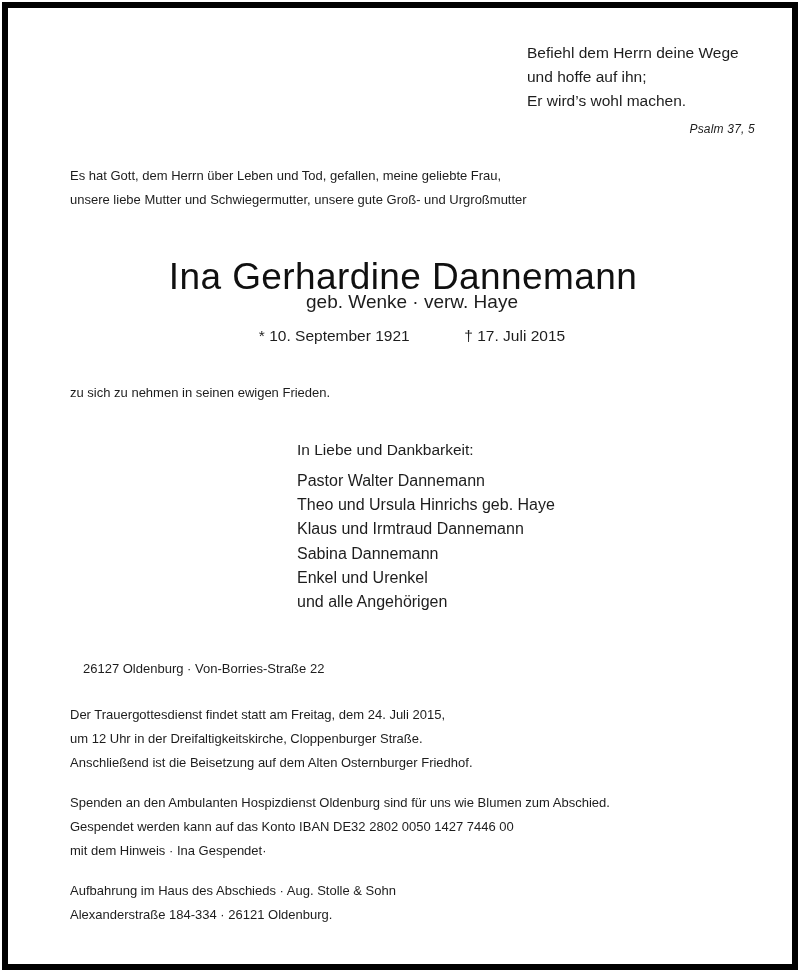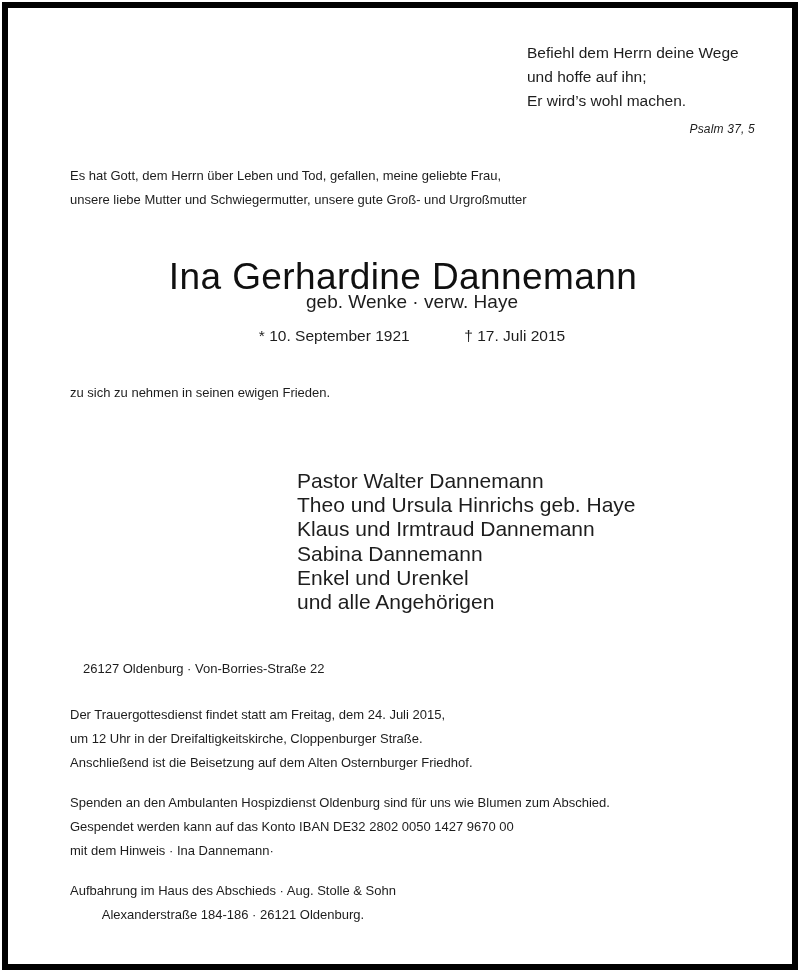--- a/index.html
+++ b/index.html
@@ -67,21 +67,21 @@
     line-height: 24px;
     color: #1d1d1d;
   }
   .tblock .ln { white-space: nowrap; }
 
   .intro      { left: 58px; top: 164px; }
   .after-name { left: 58px; top: 381px; }
   .address    { left: 58px; top: 657px; margin-left: 13px; }
   .service    { left: 58px; top: 703px; }
   .donation   { left: 58px; top: 791px; }
-  .funeral    { left: 58px; top: 879px; text-align: center; }
+  .funeral    { left: 58px; top: 879px; }
 
   
   .deceased-name {
     position: absolute;
     left: 0;
     top: 232px;
     width: 784px;
     text-align: center;
     font-size: 37px;
     font-weight: 400;
@@ -121,21 +121,21 @@
     top: 438px;
     font-size: 15.5px;
     line-height: 24px;
     color: #1d1d1d;
     white-space: nowrap;
   }
   .mourners {
     position: absolute;
     left: 285px;
     top: 469px;
-    font-size: 21px;
+    font-size: 16px;
     line-height: 24.2px;
     color: #1d1d1d;
   }
   .mourners .ln { white-space: nowrap; }
 </style>
 </head>
 <body>
 
 <div class="page">
 
@@ -164,20 +164,21 @@
       <span>10. September 1921</span>
       <span class="sep"></span>
       <span>†</span>
       <span>17. Juli 2015</span>
     </div>
 
     <div class="tblock after-name">
       <div class="ln">zu sich zu nehmen in seinen ewigen Frieden.</div>
     </div>
 
+    <div class="mourn-head">In Liebe und Dankbarkeit:</div>
     <div class="mourners">
       <div class="ln">Pastor Walter Dannemann</div>
       <div class="ln">Theo und Ursula Hinrichs geb. Haye</div>
       <div class="ln">Klaus und Irmtraud Dannemann</div>
       <div class="ln">Sabina Dannemann</div>
       <div class="ln">Enkel und Urenkel</div>
       <div class="ln">und alle Angehörigen</div>
     </div>
 
     <div class="tblock address">
@@ -185,23 +186,23 @@
     </div>
 
     <div class="tblock service">
       <div class="ln">Der Trauergottesdienst findet statt am Freitag, dem 24. Juli 2015,</div>
       <div class="ln">um 12 Uhr in der Dreifaltigkeitskirche, Cloppenburger Straße.</div>
       <div class="ln">Anschließend ist die Beisetzung auf dem Alten Osternburger Friedhof.</div>
     </div>
 
     <div class="tblock donation">
       <div class="ln">Spenden an den Ambulanten Hospizdienst Oldenburg sind für uns wie Blumen zum Abschied.</div>
-      <div class="ln">Gespendet werden kann auf das Konto IBAN DE32 2802 0050 1427 9670 00</div>
-      <div class="ln">mit dem Hinweis · Ina Dannemann·</div>
+      <div class="ln">Gespendet werden kann auf das Konto IBAN DE32 2802 0050 1427 7446 00</div>
+      <div class="ln">mit dem Hinweis · Ina Gespendet·</div>
     </div>
 
     <div class="tblock funeral">
       <div class="ln">Aufbahrung im Haus des Abschieds · Aug. Stolle &amp; Sohn</div>
-      <div class="ln">Alexanderstraße 184-186 · 26121 Oldenburg.</div>
+      <div class="ln">Alexanderstraße 184-334 · 26121 Oldenburg.</div>
     </div>
 
   </div>
 </div>
 
 </body></html>

